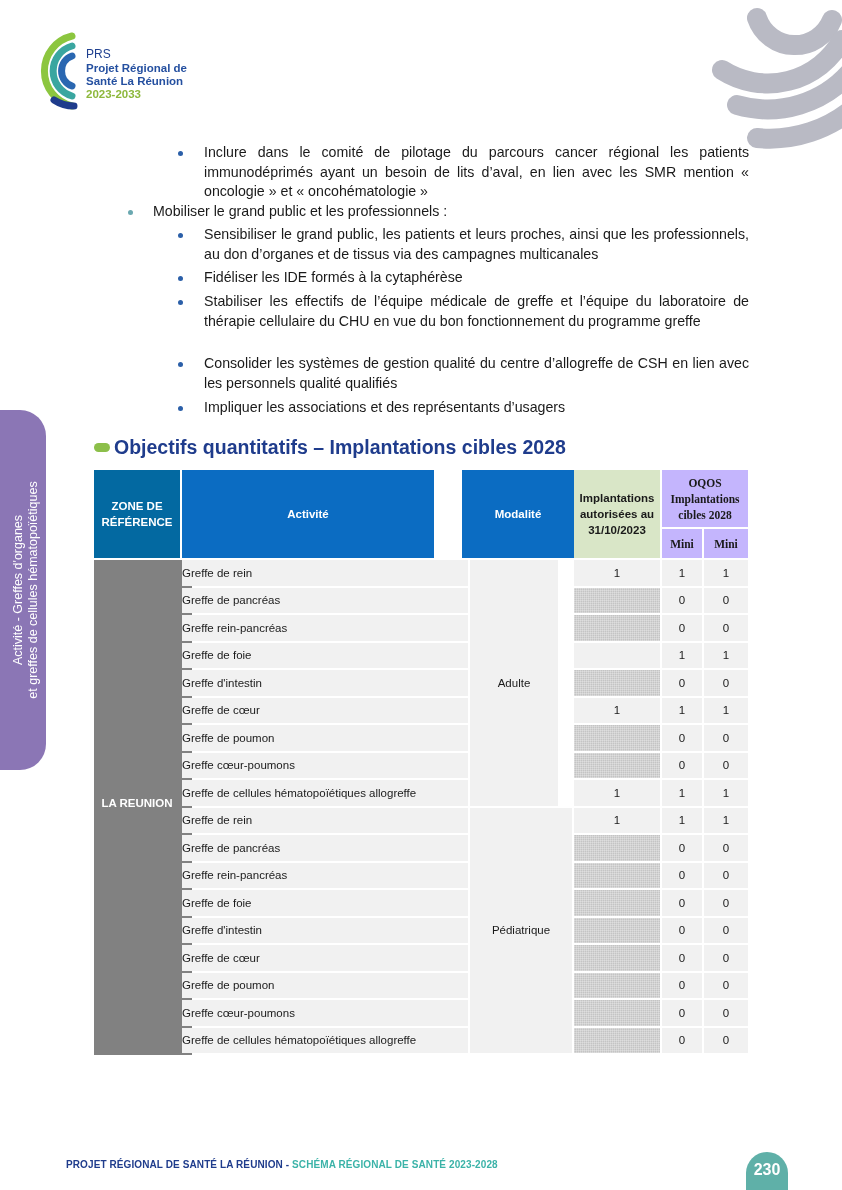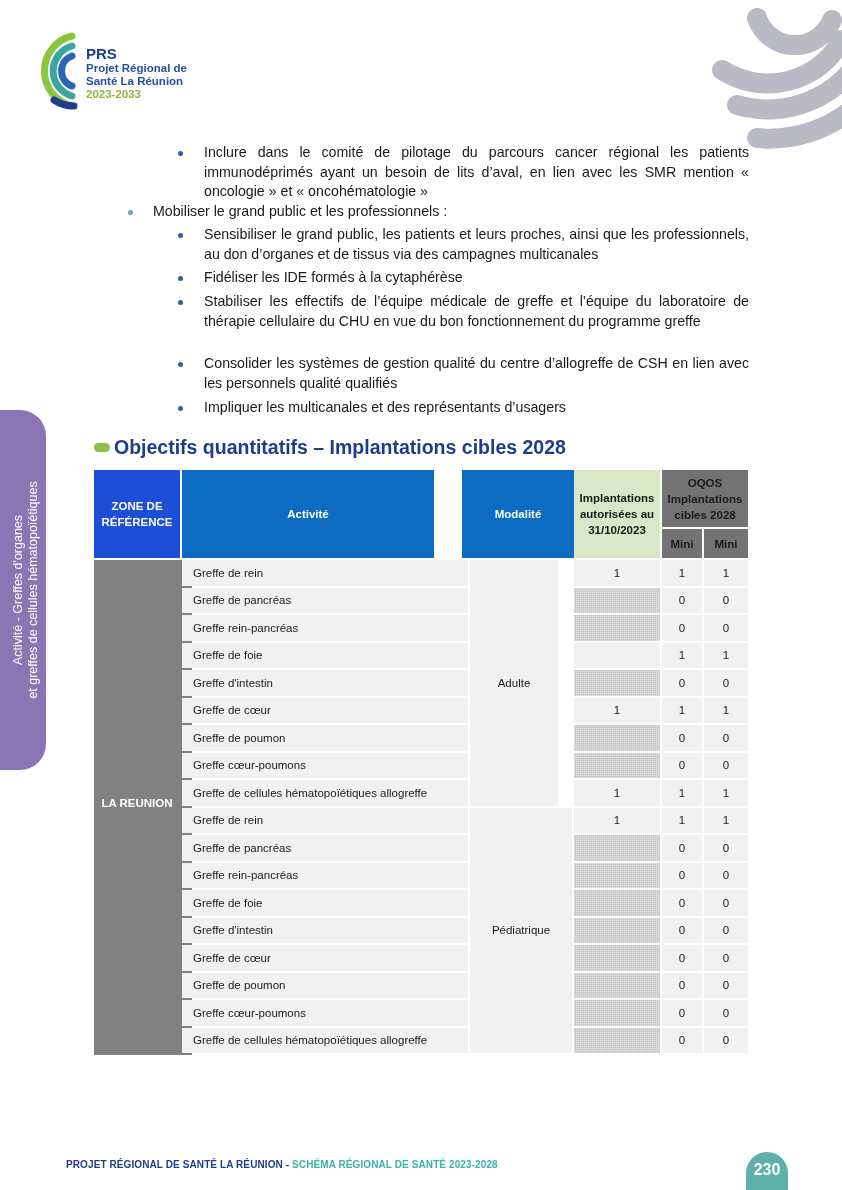--- a/index.html
+++ b/index.html
@@ -3,21 +3,21 @@
 <meta charset="utf-8">
 <style>
   * { box-sizing: border-box; margin: 0; padding: 0; }
   html, body { width: 842px; height: 1190px; background: #ffffff; overflow: hidden; }
   body { position: relative; font-family: "Liberation Sans", sans-serif; color: #1a1a1a; }
 
   
   .logo { position: absolute; left: 24px; top: 30px; width: 180px; height: 82px; }
   .logo svg { position: absolute; left: 0; top: 0; }
   .logo-text { position: absolute; left: 62px; top: 16px; line-height: 13px; }
-  .logo-prs { font-weight: bold; font-size: 15px; color: #1e3f8f; line-height: 16px; }
+  .logo-prs { font-weight: normal; font-size: 12px; color: #1e3f8f; line-height: 16px; }
   .logo-line { font-size: 11.5px; font-weight: bold; color: #2550a0; }
   .logo-years { font-size: 11.5px; font-weight: bold; color: #8db83c; }
 
   
   .deco { position: absolute; right: 0; top: 0; width: 160px; height: 160px; }
 
   
   .content { position: absolute; left: 0; top: 140px; width: 842px; font-size: 14.2px; line-height: 19.5px; color: #1a1a1a; }
   .bl { position: absolute; }
   .bl .dot { position: absolute; width: 5px; height: 5px; border-radius: 50%; background: #2b5fa8; }
@@ -29,26 +29,26 @@
   .side-tab-text { position: absolute; left: 4px; top: 0; width: 360px; height: 46px; transform-origin: 0 0; transform: translate(0, 360px) rotate(-90deg); color: #ffffff; font-size: 12.5px; line-height: 15px; text-align: center; padding-top: 7px; }
 
   
   .section-title { position: absolute; left: 94px; top: 436px; display: flex; align-items: center; }
   .section-title .pill { width: 16px; height: 9px; border-radius: 5px; background: #8cbf4a; margin-right: 4px; }
   .section-title span.t { font-size: 19.5px; font-weight: bold; color: #1f3c8c; }
 
   
   .tbl { position: absolute; left: 94px; top: 470px; width: 654px; }
   .cell { position: absolute; display: flex; align-items: center; font-size: 11.5px; }
-  .hdr-zone { background: #1d4ed8; color: #fff; font-weight: bold; justify-content: center; text-align: center; line-height: 16px; }
+  .hdr-zone { background: #0369a1; color: #fff; font-weight: bold; justify-content: center; text-align: center; line-height: 16px; }
   .hdr-blue { background: #0b6cc2; color: #fff; font-weight: bold; justify-content: center; text-align: center; }
   .hdr-green { background: #d9e6c7; color: #1a1a1a; font-weight: bold; justify-content: center; text-align: center; line-height: 16px; }
-  .hdr-light { background: #737373; color: #1a1a1a; font-weight: bold; justify-content: center; text-align: center; line-height: 16px; }
+  .hdr-light { background: #c4b5fd; color: #1a1a1a; font-weight: bold; justify-content: center; text-align: center; line-height: 16px; font-family: Liberation Serif, serif; }
   .zone-body { background: #818181; color: #fff; font-weight: bold; justify-content: center; font-size: 11.5px; }
-  .act { background: #f1f1f1; padding-left: 11px; color: #1a1a1a; }
+  .act { background: #f1f1f1; padding-left: 0; color: #1a1a1a; }
   .mod { background: #f1f1f1; justify-content: center; color: #1a1a1a; }
   .num { background: #f1f1f1; justify-content: center; color: #1a1a1a; }
   .hatch { background-color: #c4c4c4;
     background-image: repeating-linear-gradient(0deg, rgba(255,255,255,0.25) 0 1px, transparent 1px 2px),
                       repeating-linear-gradient(90deg, rgba(255,255,255,0.25) 0 1px, transparent 1px 2px); }
 
   
   .footer { position: absolute; left: 66px; top: 1159px; font-size: 10px; font-weight: bold; letter-spacing: 0.1px; }
   .footer .f1 { color: #1f3c8c; }
   .footer .f2 { color: #3bb3a8; }
@@ -101,21 +101,21 @@
   <div class="bl lvl2" style="left:0; top:152px;">
     <span class="dot" style="left:178px; top:8px;"></span>
     <div class="txt" style="position:absolute; left:204px; width:545px;">Stabiliser les effectifs de l’équipe médicale de greffe et l’équipe du laboratoire de thérapie cellulaire du CHU en vue du bon fonctionnement du programme greffe</div>
   </div>
   <div class="bl lvl2" style="left:0; top:214px;">
     <span class="dot" style="left:178px; top:8px;"></span>
     <div class="txt" style="position:absolute; left:204px; width:545px;">Consolider les systèmes de gestion qualité du centre d’allogreffe de CSH en lien avec les personnels qualité qualifiés</div>
   </div>
   <div class="bl lvl2" style="left:0; top:258px;">
     <span class="dot" style="left:178px; top:8px;"></span>
-    <div class="txt" style="position:absolute; left:204px; width:545px;">Impliquer les multicanales et des représentants d’usagers</div>
+    <div class="txt" style="position:absolute; left:204px; width:545px;">Impliquer les associations et des représentants d’usagers</div>
   </div>
 </div>
 
 <div class="side-tab">
   <div class="side-tab-text">
     <div>Activité - Greffes d'organes</div>
     <div>et greffes de cellules hématopoïétiques</div>
   </div>
 </div>
 

